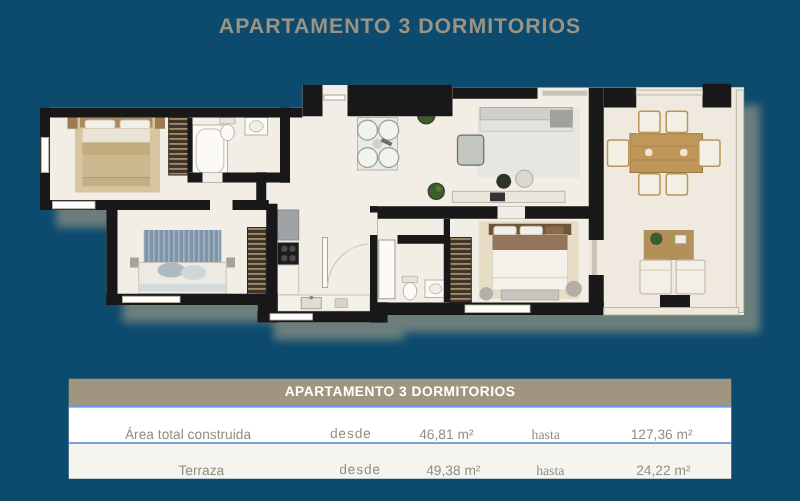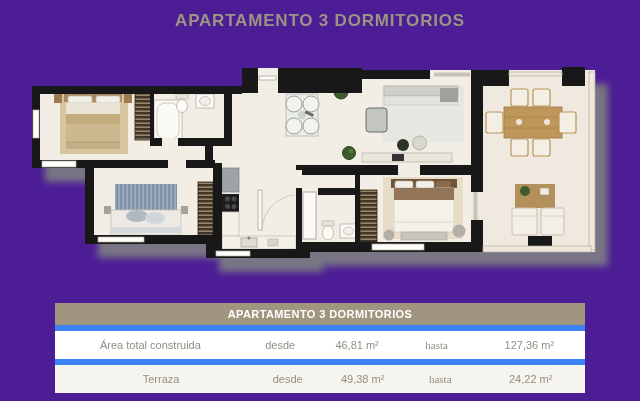--- a/index.html
+++ b/index.html
@@ -1,36 +1,36 @@
 <!DOCTYPE html>
 <html><head>
 <meta charset="utf-8">
 <style>
   html,body{margin:0;padding:0;}
   .canvas{
     position:relative;width:640px;height:401px;overflow:hidden;
-    background:#4c1d95;font-family:"Liberation Sans",sans-serif;
+    background:#0c4a6e;font-family:"Liberation Sans",sans-serif;
   }
   .page-title{
     position:absolute;top:11px;left:0;right:0;text-align:center;
     font-size:17px;font-weight:bold;color:#9b9484;letter-spacing:.8px;
   }
   svg.plan{position:absolute;left:0;top:0;width:640px;height:401px;}
   .spec-table{
     position:absolute;left:55px;top:303px;width:530px;
     font-size:11px;color:#938e82;
   }
   .spec-header{
     background:#a0967f;color:#ffffff;font-weight:bold;text-align:center;
     height:22px;line-height:22px;font-size:11px;letter-spacing:.4px;
   }
-  .spec-row{display:flex;height:28px;align-items:center;background:#ffffff;border-top:6px solid #3b82f6;}
+  .spec-row{display:flex;height:28px;align-items:flex-end;background:#ffffff;border-top:1px solid #3b82f6;}
   .spec-row.alt{background:#f5f4ef;padding-left:13px;}
   .cell{text-align:center;}
-  .c1{width:36%;}.c2{width:13%;}.c3{width:16%;}.c4{width:14%;font-family:Liberation Serif, serif;}.c5{width:21%;}
+  .c1{width:36%;}.c2{width:13%;font-family:Liberation Mono, monospace;}.c3{width:16%;}.c4{width:14%;font-family:Liberation Serif, serif;}.c5{width:21%;}
 </style>
 </head>
 <body>
 
 <div class="canvas">
 
   <div class="page-title">APARTAMENTO 3 DORMITORIOS</div>
 
   <svg class="plan" viewBox="0 0 640 401" xmlns="http://www.w3.org/2000/svg">
     <defs>

